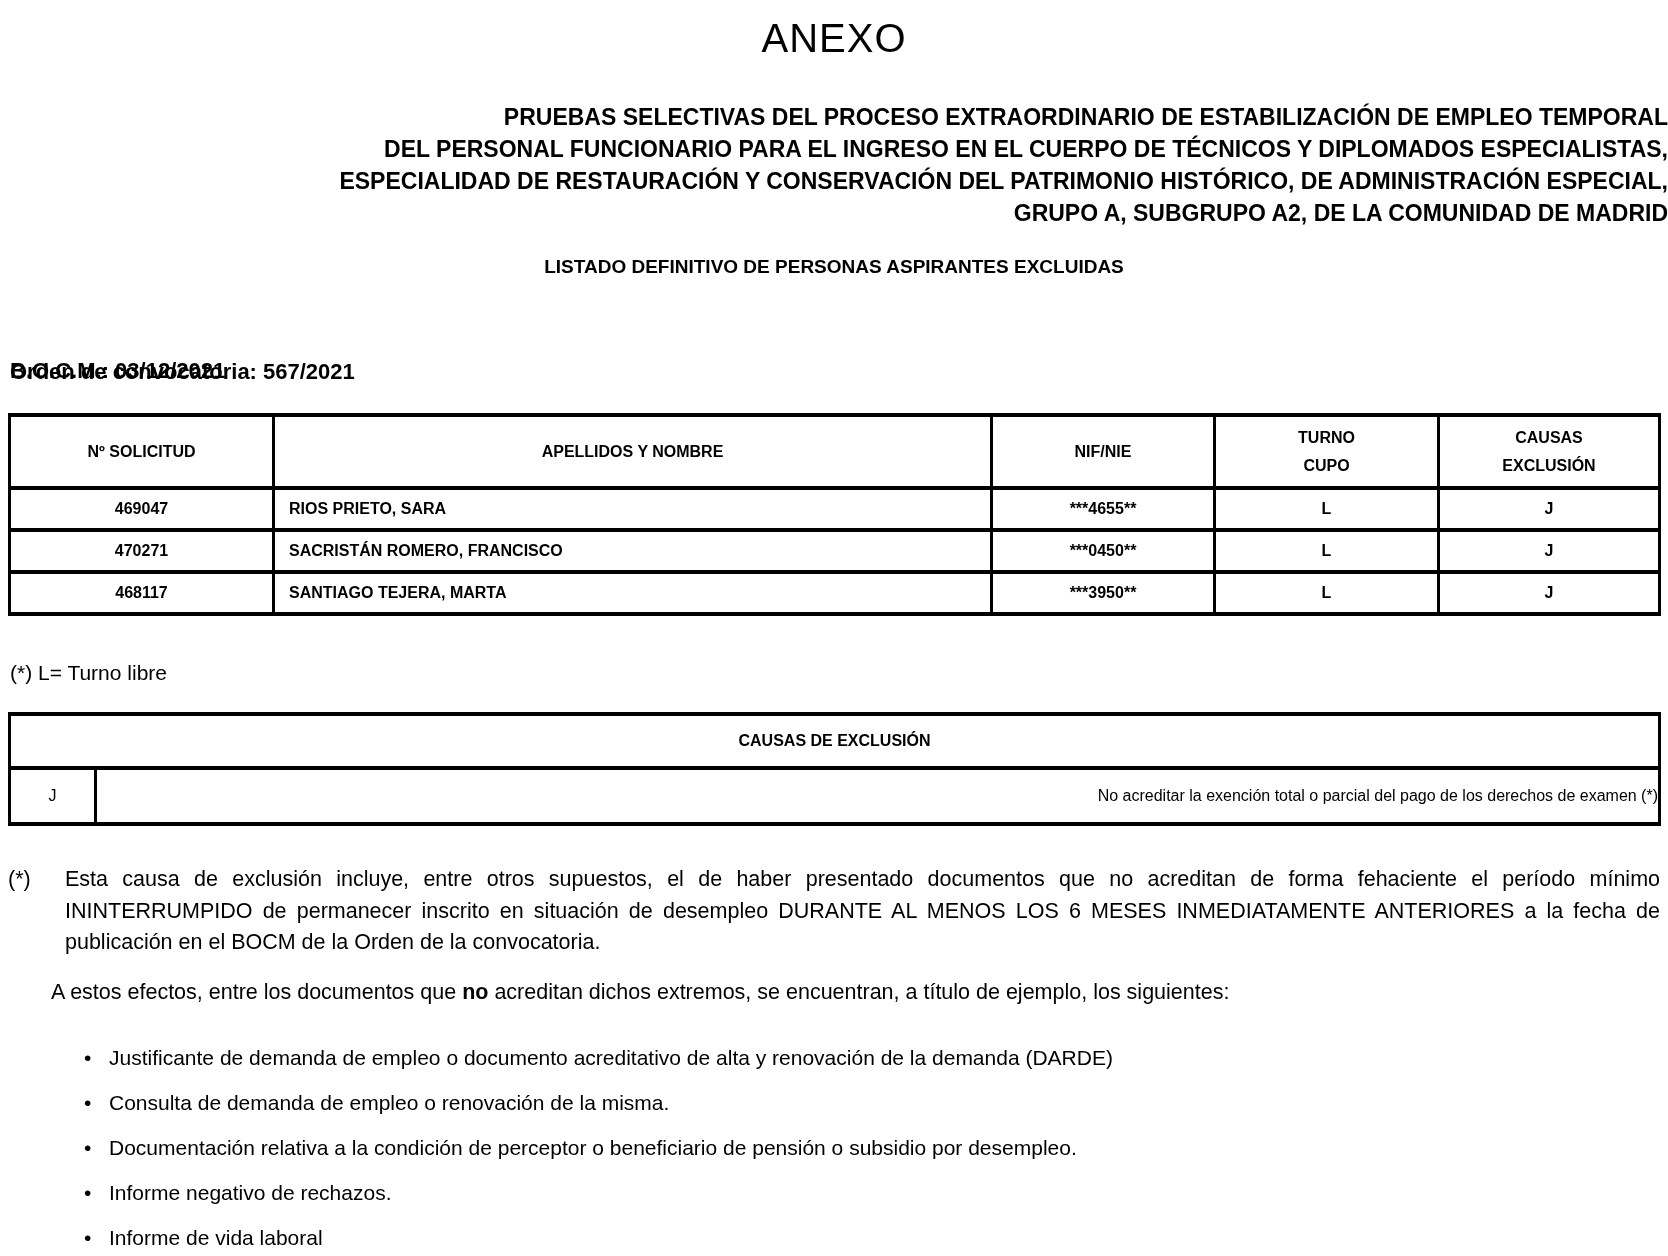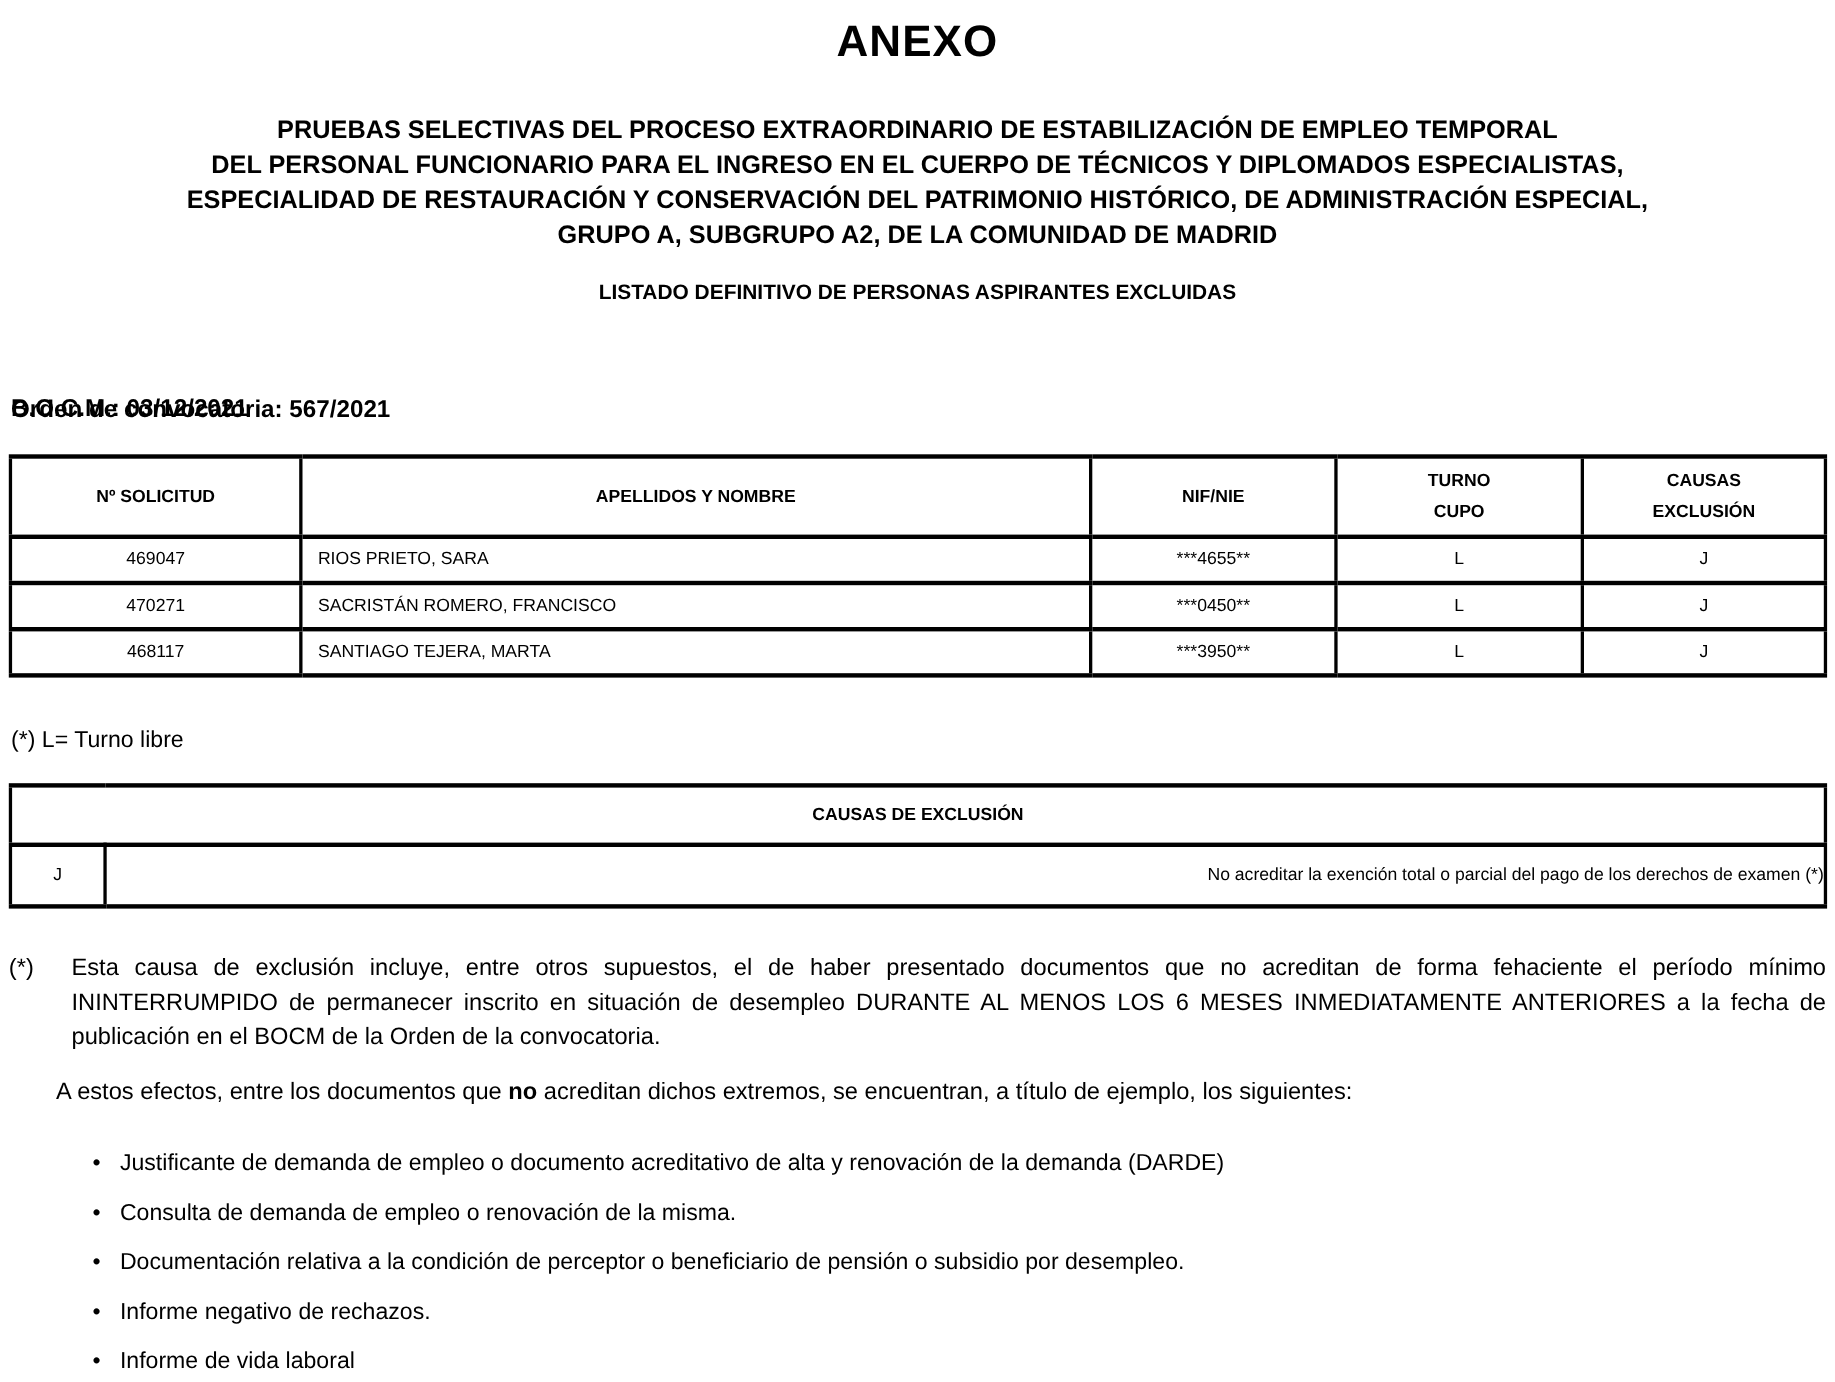--- a/index.html
+++ b/index.html
@@ -16,29 +16,29 @@
     font-family: "Liberation Sans", "DejaVu Sans", sans-serif;
     overflow: hidden;
   }
   .doc-title {
     position: absolute;
     top: 16px;
     left: 0;
     width: 100%;
     text-align: center;
     font-size: 40px;
-    font-weight: 700;
+    font-weight: 400;
     letter-spacing: 1px;
   }
   .heading-block {
     position: absolute;
     top: 101px;
     left: 0;
     width: 100%;
-    text-align: center;
+    text-align: right;
     font-size: 23px;
     font-weight: 700;
     line-height: 32px;
   }
   .doc-subtitle {
     position: absolute;
     top: 256px;
     left: 0;
     width: 100%;
     text-align: center;
@@ -74,21 +74,21 @@
     border-top: 4px solid #000;
     border-bottom: 4px solid #000;
     padding: 0;
     text-align: center;
     vertical-align: middle;
     overflow: hidden;
     white-space: nowrap;
   }
   .excluded-table { top: 413px; }
   .excluded-table th { height: 69px; font-weight: 700; line-height: 28px; }
-  .excluded-table td { height: 38px; font-weight: 400; margin-top: 24px; }
+  .excluded-table td { height: 38px; font-weight: 700; margin-top: 24px; }
   .excluded-table .cell-left { text-align: left; padding-left: 14px; }
   .causas-table { top: 712px; }
   .causas-table th { height: 50px; font-weight: 700; }
   .causas-table td { height: 52px; font-weight: 400; }
   .causas-table .cell-left { text-align: right; padding-left: 12px; }
   .turno-note {
     position: absolute;
     top: 661px;
     left: 10px;
     font-size: 21px;

